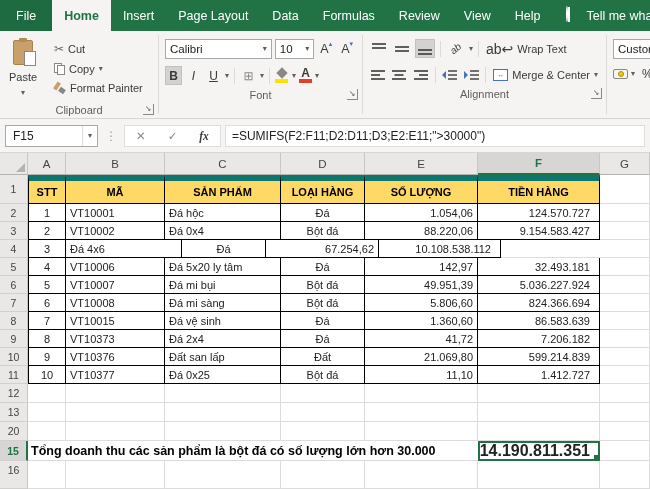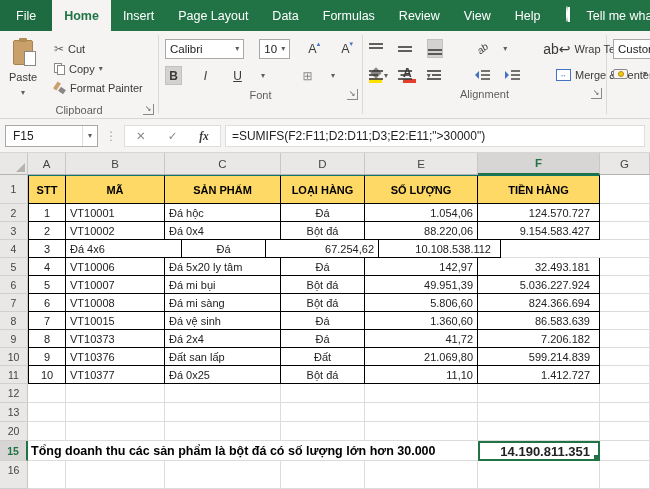--- a/index.html
+++ b/index.html
@@ -37,21 +37,21 @@
   .cuticon { font-size:12px; color:#605e5c; }
   .copyicon { width:11px; height:12px; position:relative; }
   .copyicon i, .copyicon b { position:absolute; width:8px; height:10px; background:#fff; border:1px solid #8a8886; display:block; }
   .copyicon i { left:0; top:0; } .copyicon b { left:3px; top:2px; }
   .fpicon { width:12px; height:12px; position:relative; }
   .fpicon .handle { position:absolute; left:1px; top:0; width:4px; height:8px; background:#c9a06a; transform:rotate(35deg); }
   .fpicon .tip { position:absolute; left:5px; top:6px; width:6px; height:5px; background:#8a8886; transform:rotate(35deg); }
 
   
   .grp.font { width:203px; }
-  .frow { display:flex; align-items:center; gap:15px; padding:1px 6px; }
+  .frow { display:flex; align-items:center; gap:3px; padding:1px 6px; }
   .combo { background:#fff; border:1px solid #aaa8a6; height:20px; display:flex; align-items:center; justify-content:space-between; font-size:11.5px; padding:0 4px; color:#222; }
   .combo.name { width:112px; } .combo.size { width:41px; }
   .ab-btn { font-size:12.5px; color:#3b3a39; padding:1px 3px; display:flex; align-items:flex-start; }
   .ab-btn .car { font-size:7px; color:#4472c4; margin-top:-2px; }
   .tbtn { min-width:17px; height:19px; display:flex; align-items:center; justify-content:center; font-size:12px; color:#3b3a39; padding:0 2px; }
   .tbtn.bold { font-weight:bold; background:#d4d2d0; border:1px solid #c3c1bf; }
   .tbtn.ital { font-style:italic; }
   .tbtn.und { text-decoration:underline; }
   .minisep { width:1px; height:16px; background:#dcdad8; margin:0 2px; }
   .fillicon { width:14px; height:14px; position:relative; }
@@ -91,25 +91,25 @@
   .ch { background:#e9e8e6; border-right:1px solid #c9c7c5; border-bottom:1px solid #b5b3b1; display:flex; align-items:center; justify-content:center; font-size:11.5px; color:#444; }
   .ch.sel { background:#d8d6d4; color:#217346; border-bottom:2px solid #217346; font-weight:bold; }
   .row { display:flex; }
   .rh { width:28px; flex:0 0 auto; background:#e9e8e6; border-right:1px solid #c9c7c5; border-bottom:1px solid #d2d0ce; display:flex; align-items:center; justify-content:center; font-size:10.5px; color:#444; }
   .rh.sel { color:#217346; font-weight:bold; border-right:2px solid #217346; background:#d8d6d4; }
   .wA{width:38px; flex:0 0 auto;} .wB{width:99px; flex:0 0 auto;} .wC{width:116px; flex:0 0 auto;}
   .wD{width:84px; flex:0 0 auto;} .wE{width:113px; flex:0 0 auto;} .wF{width:122px; flex:0 0 auto;} .wG{flex:1;}
   .c { border-right:1px solid #dcdcdc; border-bottom:1px solid #dcdcdc; font-size:11px; display:flex; align-items:center; overflow:hidden; }
   .tc { border-right:1px solid #000; border-bottom:1px solid #000; }
   .first { border-left:1px solid #000; }
-  .th { background:#ffd966; font-weight:bold; justify-content:center; border-top:1px solid #0f766e; font-size:11px; color:#000; }
+  .th { background:#ffd966; font-weight:bold; justify-content:center; border-top:6px solid #0f766e; font-size:11px; color:#000; }
   .al{ padding-left:4px; } .ar{ justify-content:flex-end; padding-right:4px; } .ac{ justify-content:center; }
   .fpad { padding-right:9px; }
   .sumtext { font-weight:bold; font-size:12.5px; white-space:nowrap; overflow:visible; padding-left:3px; border-bottom:1px solid #dcdcdc; display:flex; align-items:center; color:#000; }
-  .selcell { position:relative; border:2px solid #217346 !important; font-weight:bold; justify-content:flex-end; padding-right:8px; font-size:13px; background:#fff; }
+  .selcell { position:relative; border:2px solid #217346 !important; font-weight:bold; justify-content:flex-end; padding-right:8px; font-size:16px; background:#fff; }
   .selcell::after { content:""; position:absolute; right:-3px; bottom:-3px; width:6px; height:6px; background:#217346; border:1px solid #fff; }
 </style>
 </head>
 <body>
 
 <div id="app">
 
   <div class="tabbar">
     <div class="tab file">File</div>
     <div class="tab active">Home</div>

